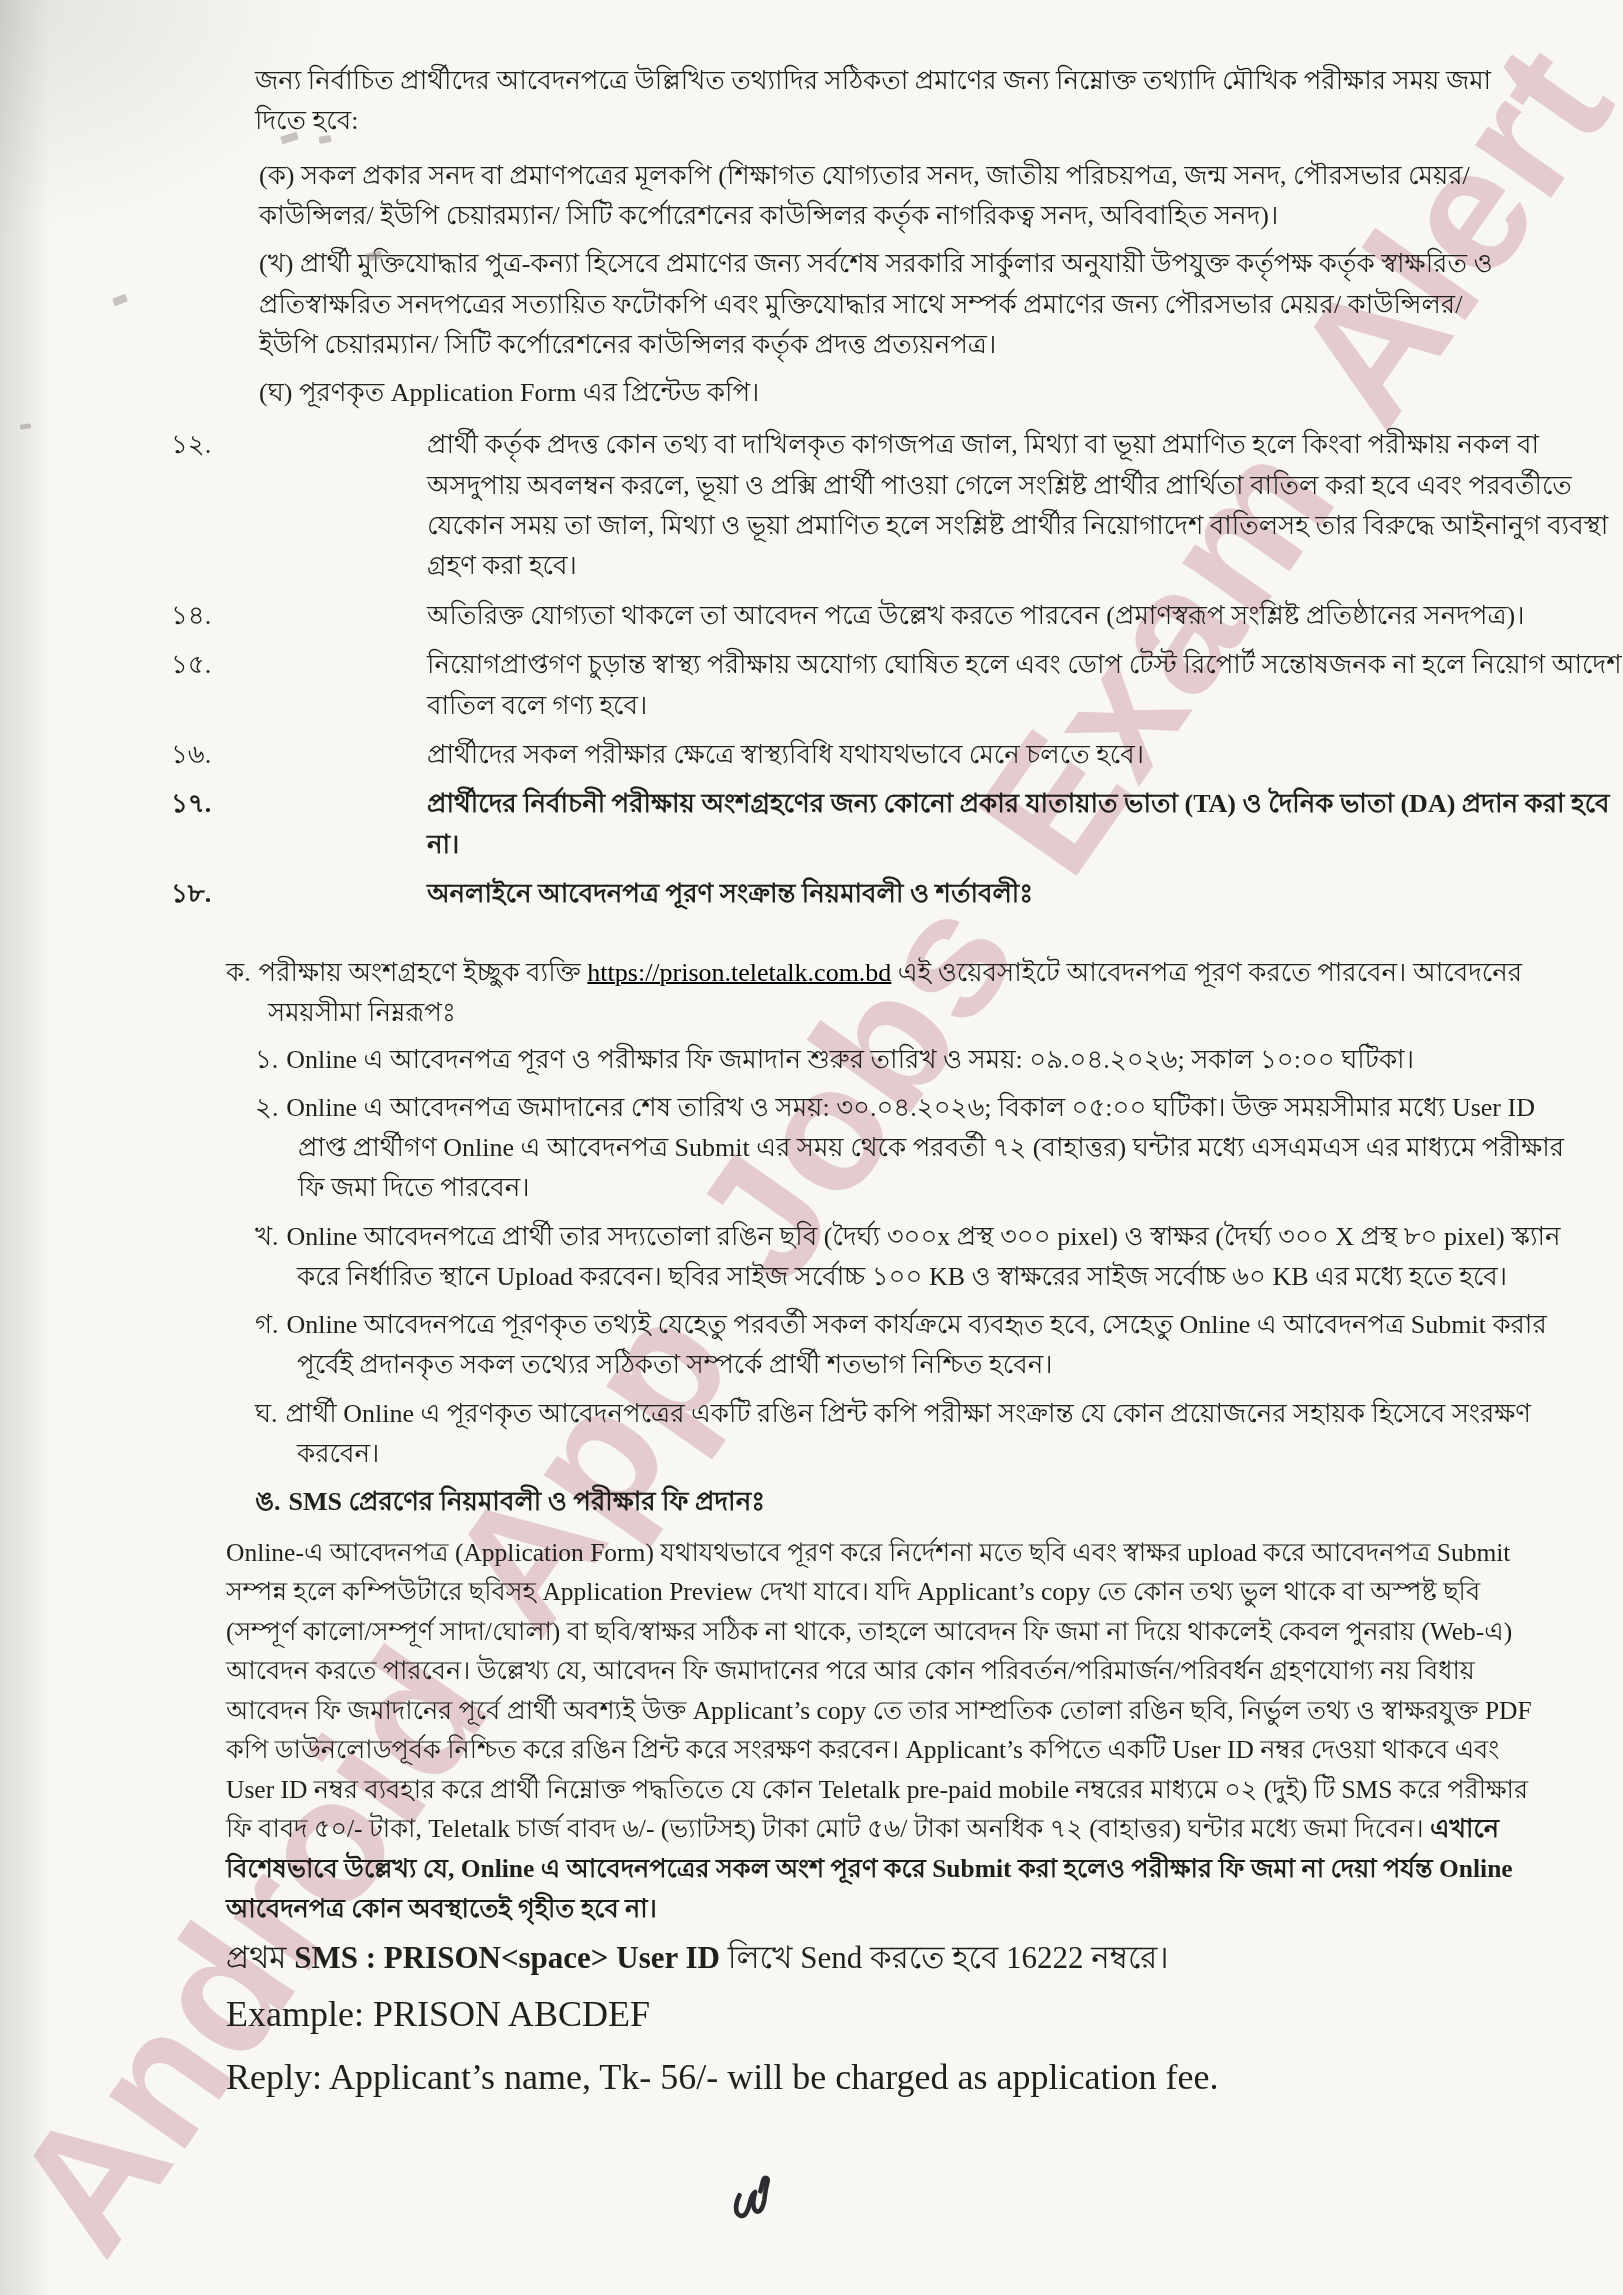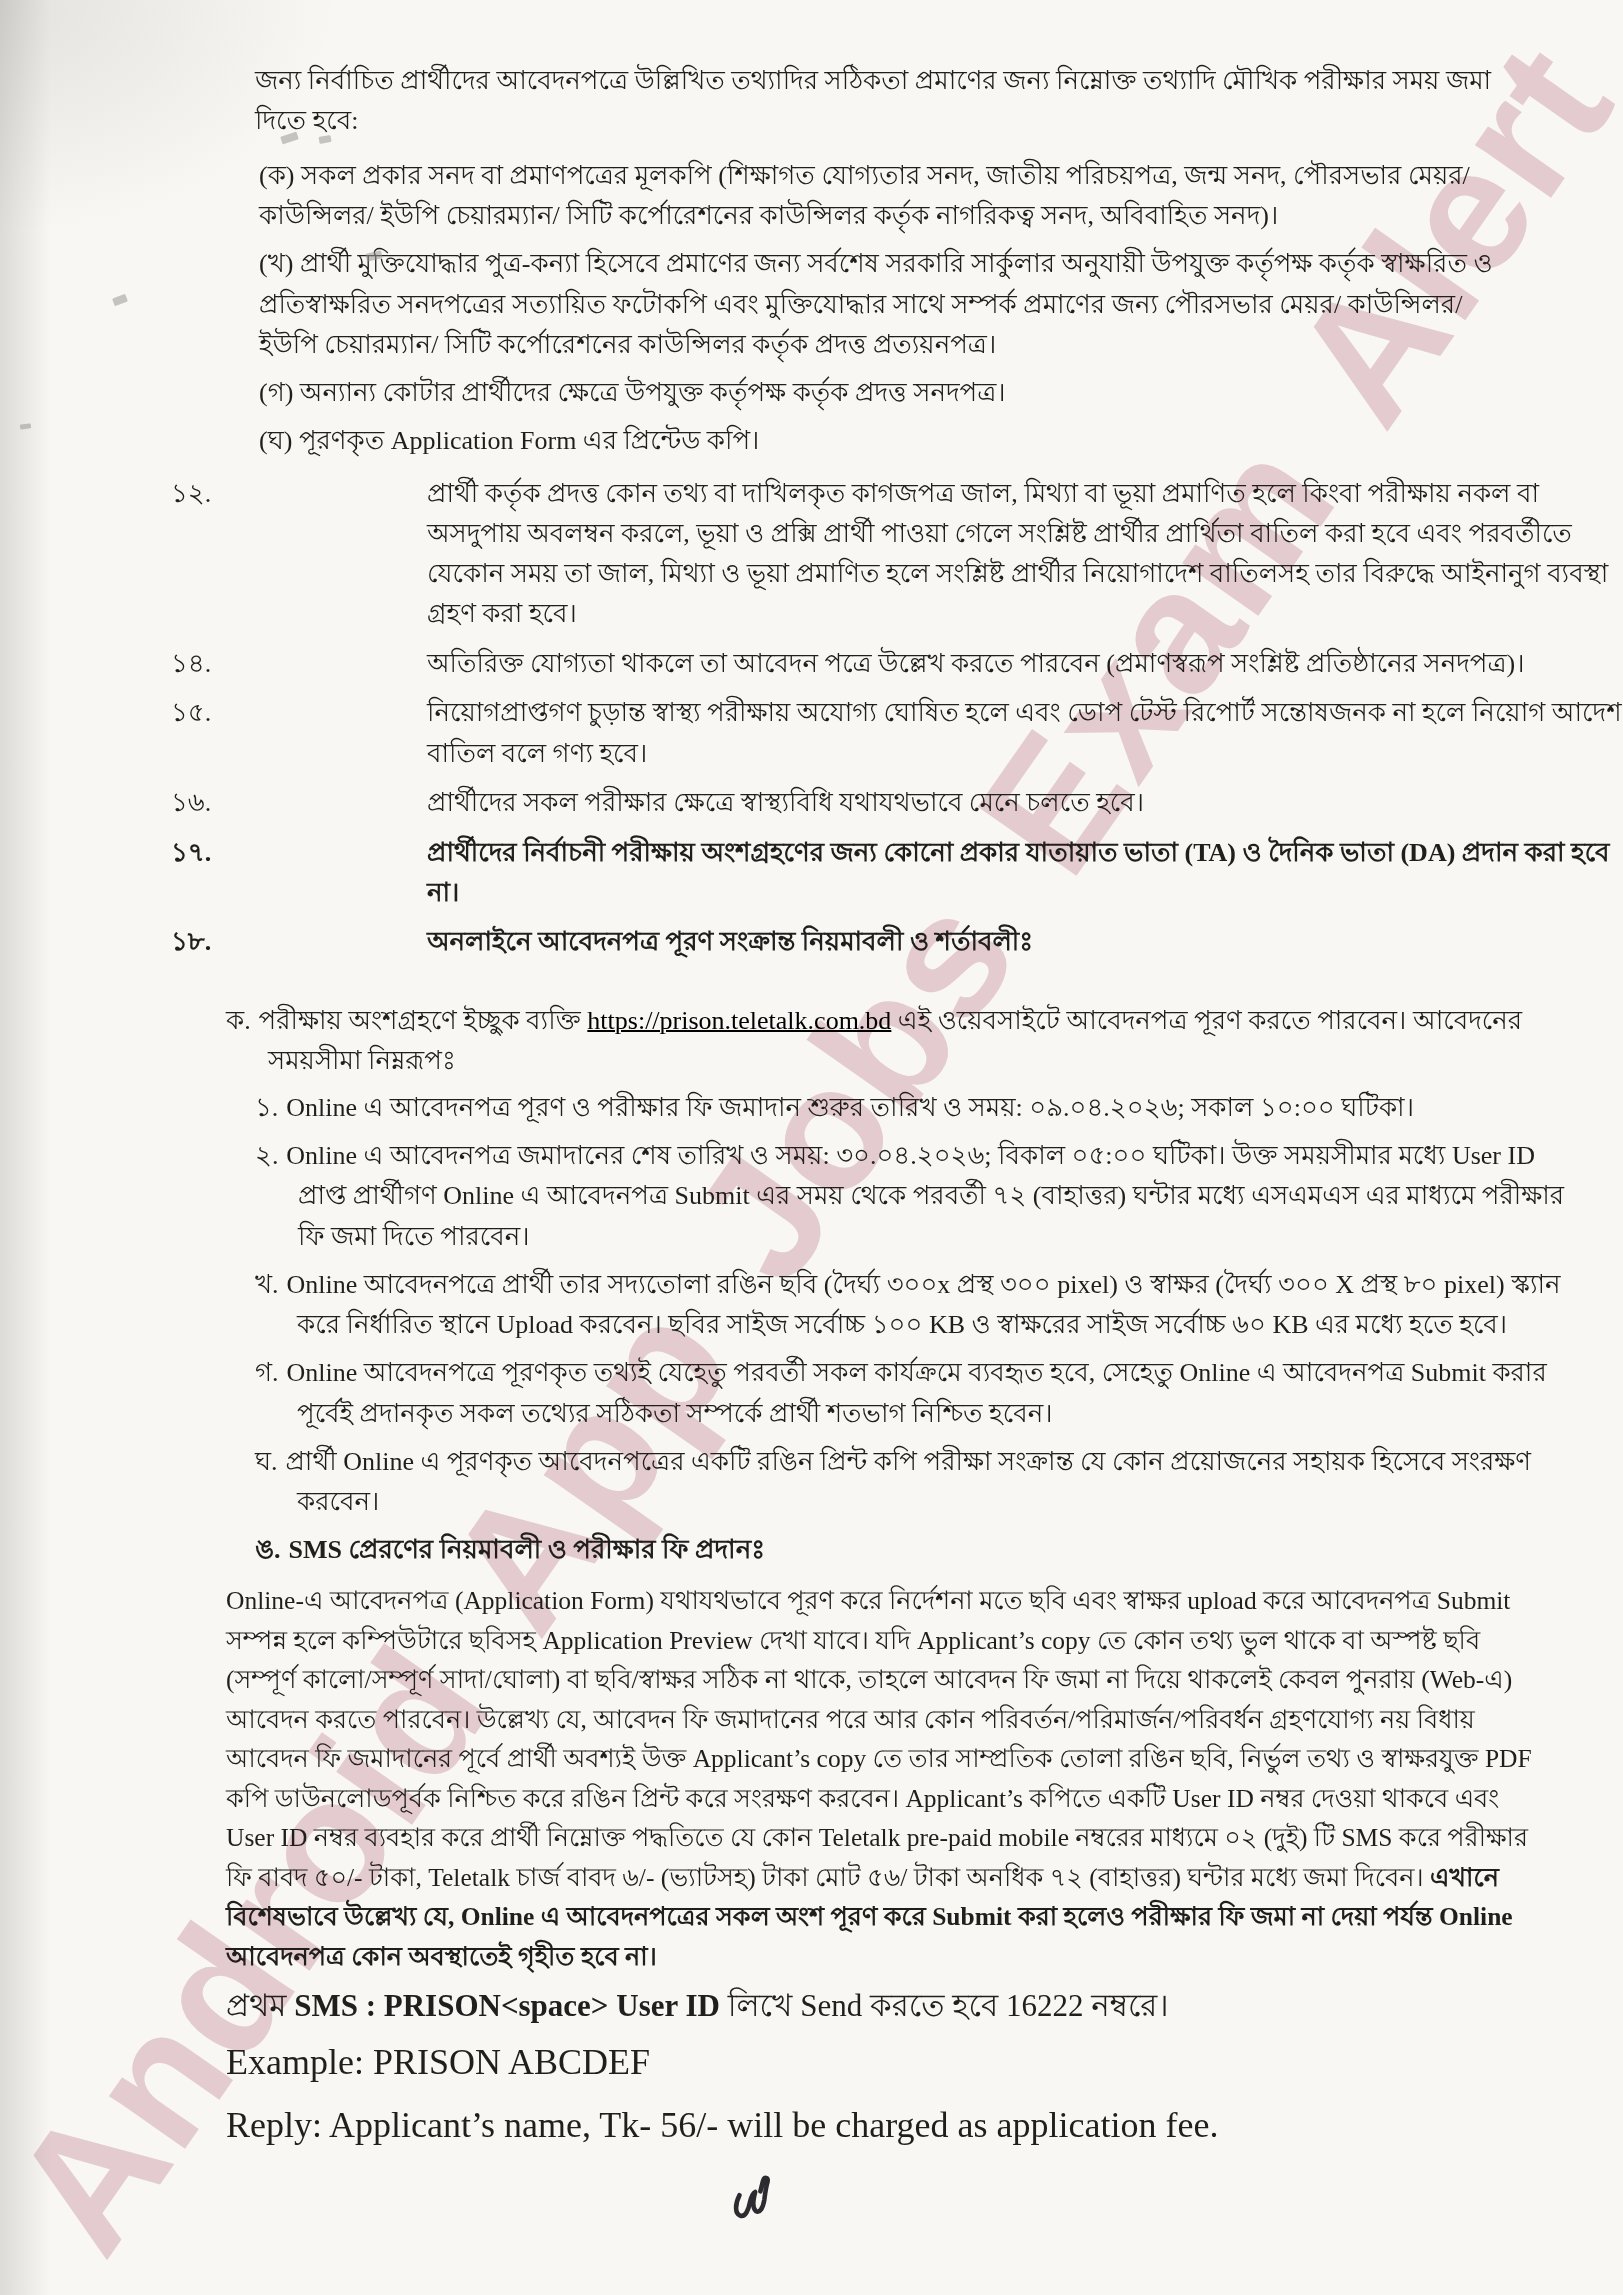--- a/index.html
+++ b/index.html
@@ -99,23 +99,20 @@
   <div class="content">
 
     <div class="block intro">জন্য নির্বাচিত প্রার্থীদের আবেদনপত্রে উল্লিখিত তথ্যাদির সঠিকতা প্রমাণের জন্য নিম্নোক্ত তথ্যাদি মৌখিক পরীক্ষার সময় জমা দিতে হবে:</div>
 
     <div class="cert">
       <span class="lbl">(ক)</span><span>সকল প্রকার সনদ বা প্রমাণপত্রের মূলকপি (শিক্ষাগত যোগ্যতার সনদ, জাতীয় পরিচয়পত্র, জন্ম সনদ, পৌরসভার মেয়র/ কাউন্সিলর/ ইউপি চেয়ারম্যান/ সিটি কর্পোরেশনের কাউন্সিলর কর্তৃক নাগরিকত্ব সনদ, অবিবাহিত সনদ)।</span>
     </div>
     <div class="cert">
       <span class="lbl">(খ)</span><span>প্রার্থী মুক্তিযোদ্ধার পুত্র-কন্যা হিসেবে প্রমাণের জন্য সর্বশেষ সরকারি সার্কুলার অনুযায়ী উপযুক্ত কর্তৃপক্ষ কর্তৃক স্বাক্ষরিত ও প্রতিস্বাক্ষরিত সনদপত্রের সত্যায়িত ফটোকপি এবং মুক্তিযোদ্ধার সাথে সম্পর্ক প্রমাণের জন্য পৌরসভার মেয়র/ কাউন্সিলর/ ইউপি চেয়ারম্যান/ সিটি কর্পোরেশনের কাউন্সিলর কর্তৃক প্রদত্ত প্রত্যয়নপত্র।</span>
     </div>
-    <div class="cert">
-      <span class="lbl">(গ)</span><span>অন্যান্য কোটার প্রার্থীদের ক্ষেত্রে উপযুক্ত কর্তৃপক্ষ কর্তৃক প্রদত্ত সনদপত্র।</span>
-    </div>
     <div class="cert" style="margin-bottom:11.8px;">
       <span class="lbl">(ঘ)</span><span>পূরণকৃত Application Form এর প্রিন্টেড কপি।</span>
     </div>
 
     <div class="nitem">
       <div class="numcol">১২.</div>
       <div class="body">প্রার্থী কর্তৃক প্রদত্ত কোন তথ্য বা দাখিলকৃত কাগজপত্র জাল, মিথ্যা বা ভূয়া প্রমাণিত হলে কিংবা পরীক্ষায় নকল বা অসদুপায় অবলম্বন করলে, ভূয়া ও প্রক্সি প্রার্থী পাওয়া গেলে সংশ্লিষ্ট প্রার্থীর প্রার্থিতা বাতিল করা হবে এবং পরবর্তীতে যেকোন সময় তা জাল, মিথ্যা ও ভূয়া প্রমাণিত হলে সংশ্লিষ্ট প্রার্থীর নিয়োগাদেশ বাতিলসহ তার বিরুদ্ধে আইনানুগ ব্যবস্থা গ্রহণ করা হবে।</div>
     </div>
     <div class="nitem">
       <div class="numcol">১৪.</div>

